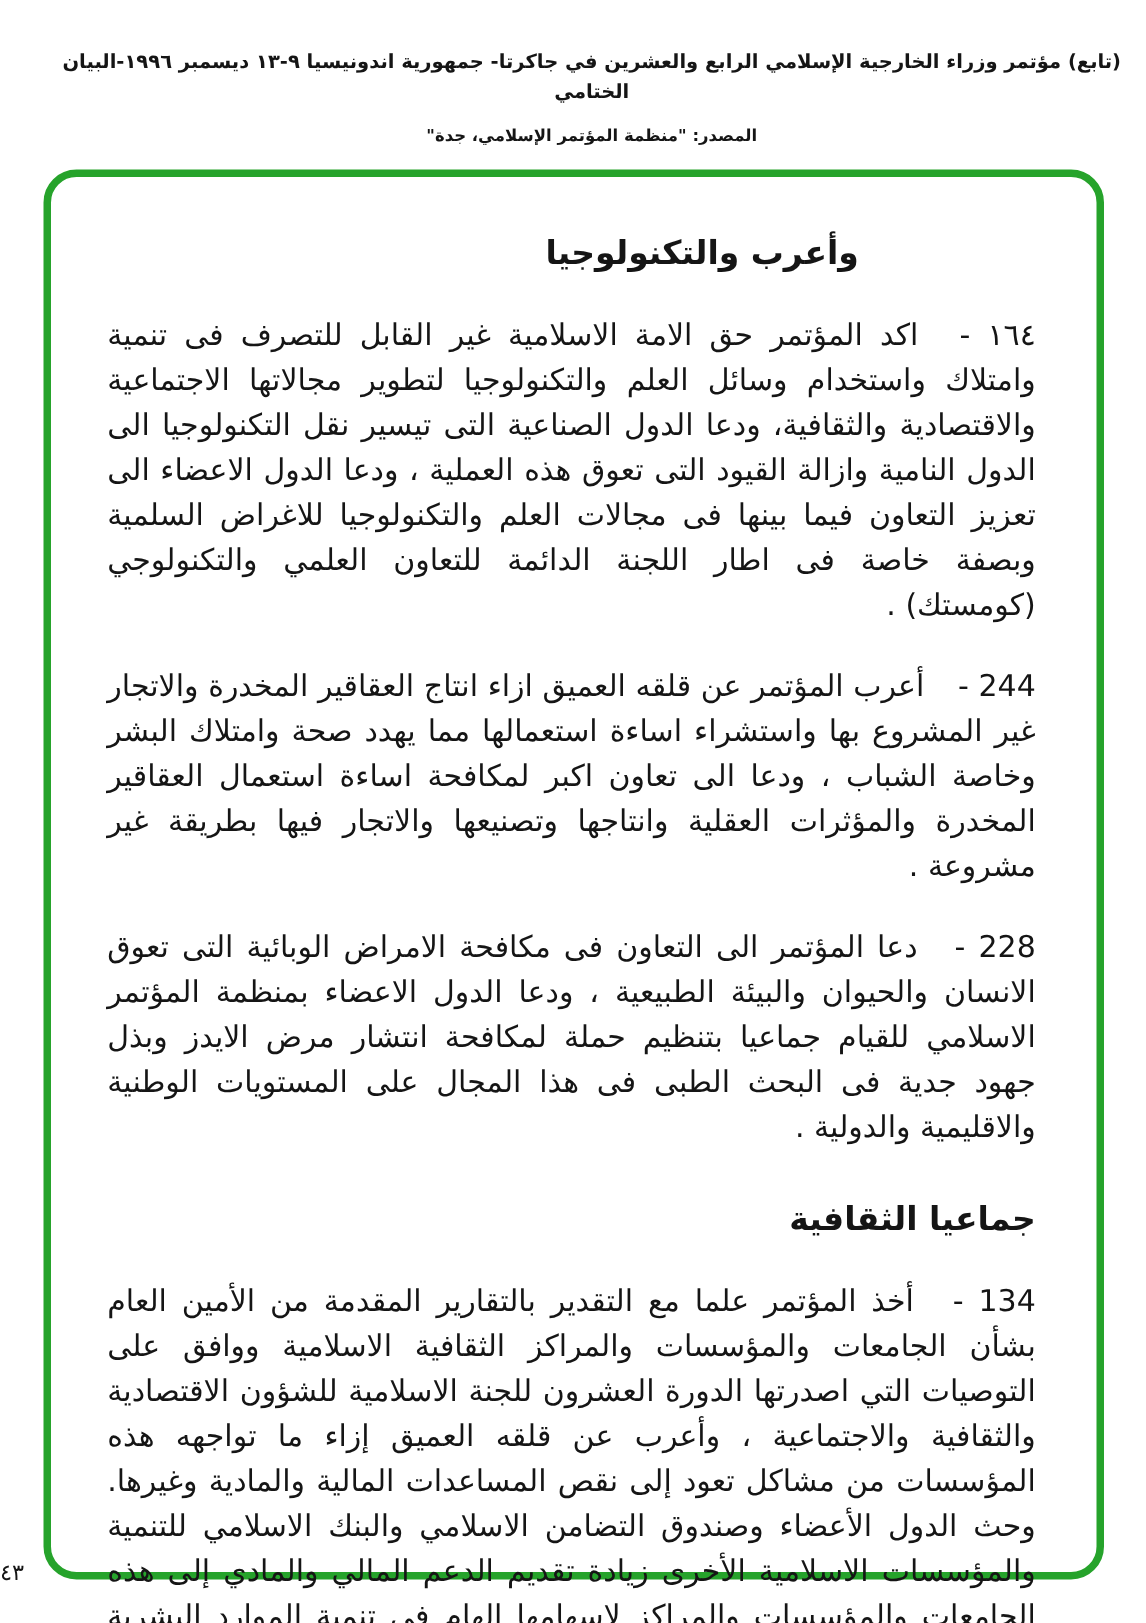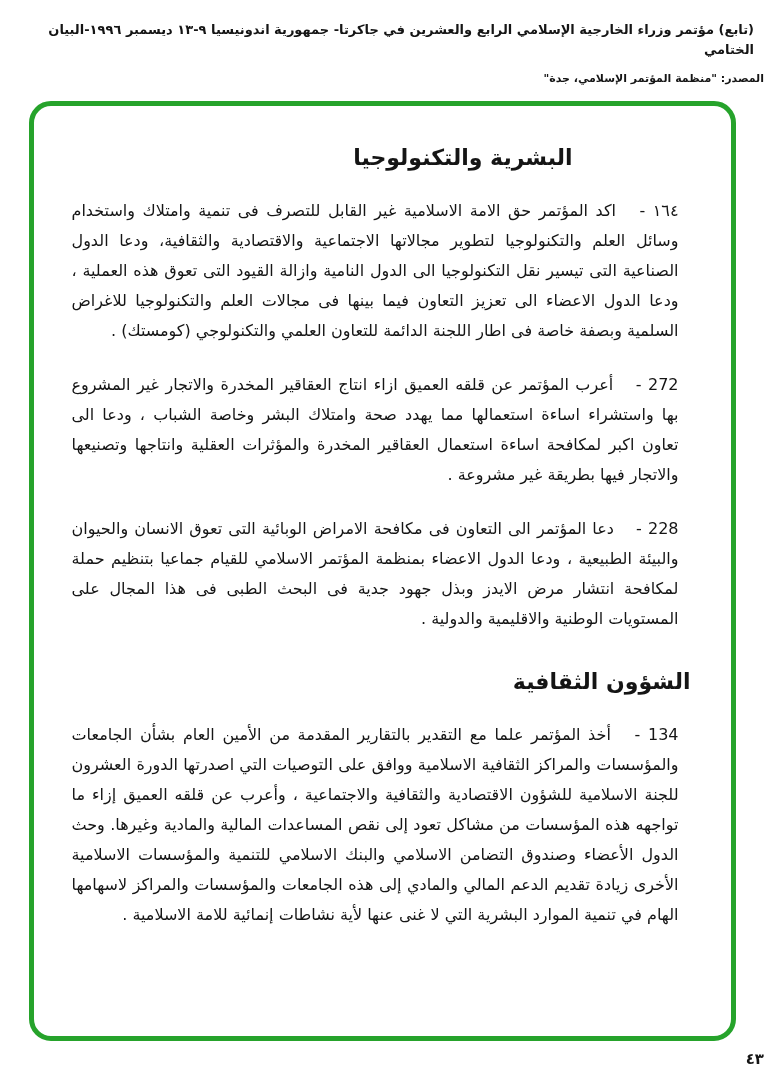--- a/index.html
+++ b/index.html
@@ -15,22 +15,22 @@
     font-family: "DejaVu Sans", sans-serif;
     color: #151515;
     direction: rtl;
   }
   .page {
     width: 764px;
     height: 1082px;
     position: relative;
   }
   .doc-header {
-    text-align: right;
-    padding-top: 20px;
+    text-align: center;
+    padding-top: 32px;
     margin-left: 25px;
   }
   .doc-header-line1 {
     font-weight: bold;
     font-size: 13px;
     line-height: 20px;
     padding: 0 10px;
   }
   .doc-header-line2 {
     font-weight: bold;
@@ -54,69 +54,69 @@
     text-align: right;
     margin: 8px 0 24px 0;
   }
   .title-offset {
     padding-right: 118px;
   }
   .title-second {
     margin-top: 34px;
   }
   .para {
-    font-size: 16px;
+    font-size: 20px;
     line-height: 30px;
     text-align: justify;
-    margin: 0 12px 24px 0;
+    margin: 0 0 24px 0;
   }
   .para-number {
     white-space: nowrap;
     margin-left: 16px;
   }
   .page-number {
     position: absolute;
-    bottom: 14px;
+    bottom: 25px;
     left: 0;
     right: 0;
-    text-align: right;
-    font-weight: bold;
+    text-align: left;
+    font-weight: normal;
     font-size: 15px;
   }
 </style>
 </head>
 <body>
 
 <div class="page">
 
   <div class="doc-header">
     <div class="doc-header-line1">(تابع) مؤتمر وزراء الخارجية الإسلامي الرابع والعشرين في جاكرتا- جمهورية اندونيسيا ٩-١٣ ديسمبر ١٩٩٦-البيان الختامي</div>
     <div class="doc-header-line2">المصدر: "منظمة المؤتمر الإسلامي، جدة"</div>
   </div>
 
   <div class="content-box" style="border-color: rgb(38, 163, 43);">
 
-    <div class="section-title title-offset">البشرية والتكنولوجيا</div>
+    <div class="section-title title-offset">وأعرب والتكنولوجيا</div>
 
     <p class="para">
       <span class="para-number">١٦٤ -</span>
       <span>اكد المؤتمر حق الامة الاسلامية غير القابل للتصرف فى تنمية وامتلاك واستخدام وسائل العلم والتكنولوجيا لتطوير مجالاتها الاجتماعية والاقتصادية والثقافية، ودعا الدول الصناعية التى تيسير نقل التكنولوجيا الى الدول النامية وازالة القيود التى تعوق هذه العملية ، ودعا الدول الاعضاء الى تعزيز التعاون فيما بينها فى مجالات العلم والتكنولوجيا للاغراض السلمية وبصفة خاصة فى اطار اللجنة الدائمة للتعاون العلمي والتكنولوجي (كومستك) .</span>
     </p>
 
     <p class="para">
-      <span class="para-number">272 -</span>
+      <span class="para-number">244 -</span>
       <span>أعرب المؤتمر عن قلقه العميق ازاء انتاج العقاقير المخدرة والاتجار غير المشروع بها واستشراء اساءة استعمالها مما يهدد صحة وامتلاك البشر وخاصة الشباب ، ودعا الى تعاون اكبر لمكافحة اساءة استعمال العقاقير المخدرة والمؤثرات العقلية وانتاجها وتصنيعها والاتجار فيها بطريقة غير مشروعة .</span>
     </p>
 
     <p class="para">
       <span class="para-number">228 -</span>
       <span>دعا المؤتمر الى التعاون فى مكافحة الامراض الوبائية التى تعوق الانسان والحيوان والبيئة الطبيعية ، ودعا الدول الاعضاء بمنظمة المؤتمر الاسلامي للقيام جماعيا بتنظيم حملة لمكافحة انتشار مرض الايدز وبذل جهود جدية فى البحث الطبى فى هذا المجال على المستويات الوطنية والاقليمية والدولية .</span>
     </p>
 
-    <div class="section-title title-second">الشؤون الثقافية</div>
+    <div class="section-title title-second">جماعيا الثقافية</div>
 
     <p class="para">
       <span class="para-number">134 -</span>
       <span>أخذ المؤتمر علما مع التقدير بالتقارير المقدمة من الأمين العام بشأن الجامعات والمؤسسات والمراكز الثقافية الاسلامية ووافق على التوصيات التي اصدرتها الدورة العشرون للجنة الاسلامية للشؤون الاقتصادية والثقافية والاجتماعية ، وأعرب عن قلقه العميق إزاء ما تواجهه هذه المؤسسات من مشاكل تعود إلى نقص المساعدات المالية والمادية وغيرها. وحث الدول الأعضاء وصندوق التضامن الاسلامي والبنك الاسلامي للتنمية والمؤسسات الاسلامية الأخرى زيادة تقديم الدعم المالي والمادي إلى هذه الجامعات والمؤسسات والمراكز لاسهامها الهام في تنمية الموارد البشرية التي لا غنى عنها لأية نشاطات إنمائية للامة الاسلامية .</span>
     </p>
 
   </div>
 
   <div class="page-number">٤٣</div>
 

